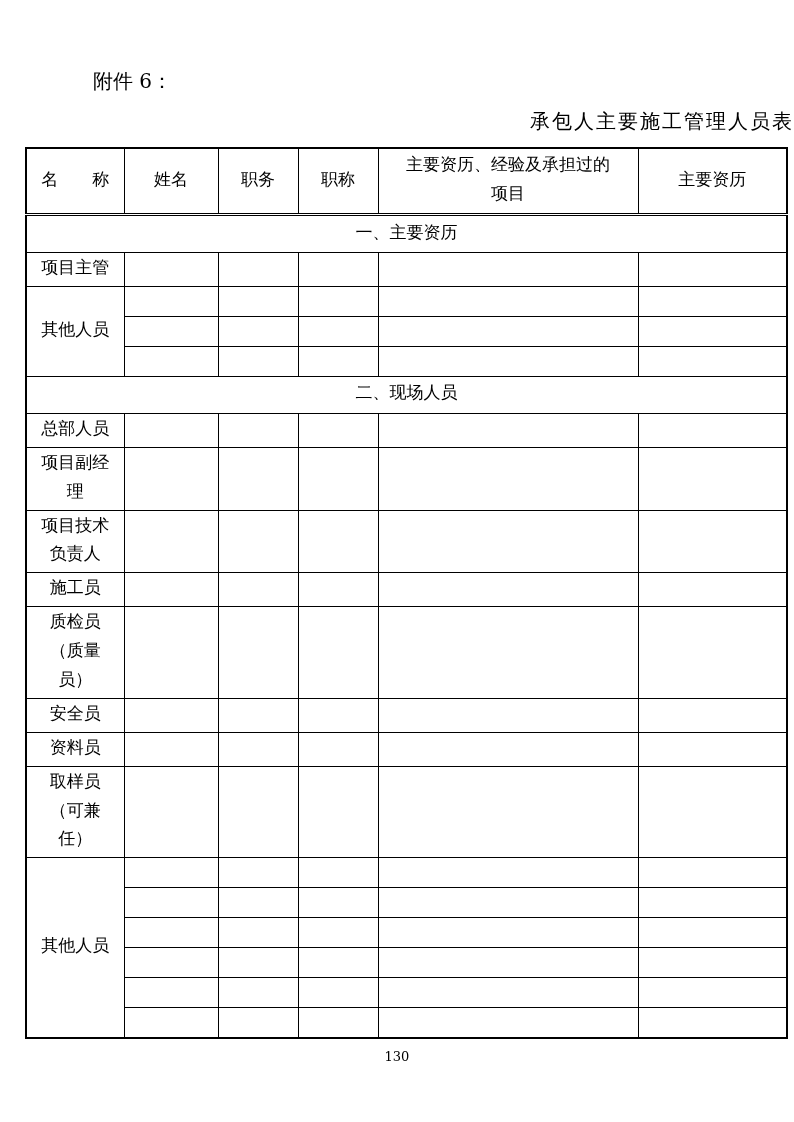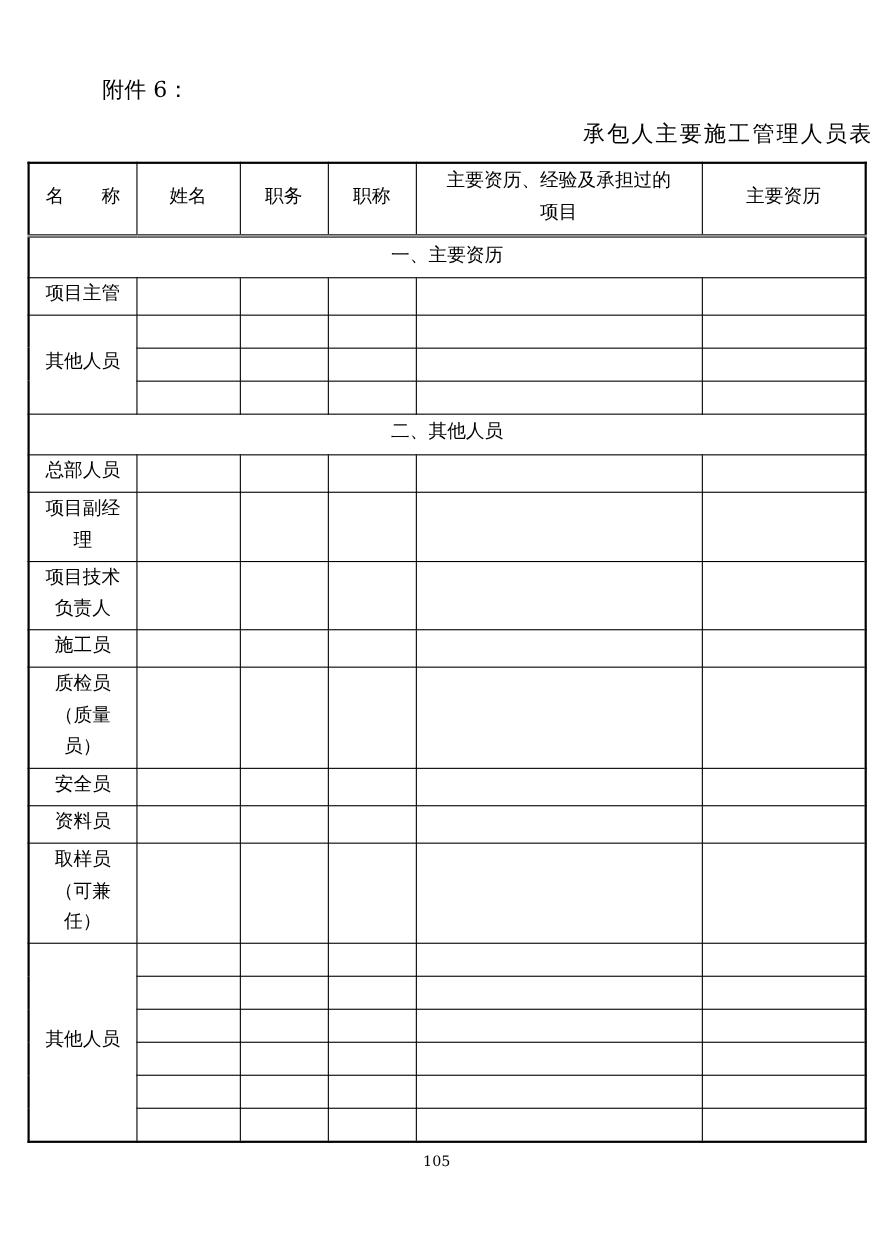--- a/index.html
+++ b/index.html
@@ -86,21 +86,21 @@
       </tr>
       <tr class="h30">
         <td></td>
         <td></td>
         <td></td>
         <td></td>
         <td></td>
       </tr>
 
       <tr class="band">
-        <td colspan="6">二、其他人员</td>
+        <td colspan="6">二、现场人员</td>
       </tr>
 
       <tr class="h30">
         <td>总部人员</td>
         <td></td>
         <td></td>
         <td></td>
         <td></td>
         <td></td>
       </tr>
@@ -213,14 +213,14 @@
       <tr class="h30">
         <td></td>
         <td></td>
         <td></td>
         <td></td>
         <td></td>
       </tr>
     </tbody>
   </table>
 
-  <div class="footer">105</div>
+  <div class="footer">130</div>
 </div>
 
 </body></html>

